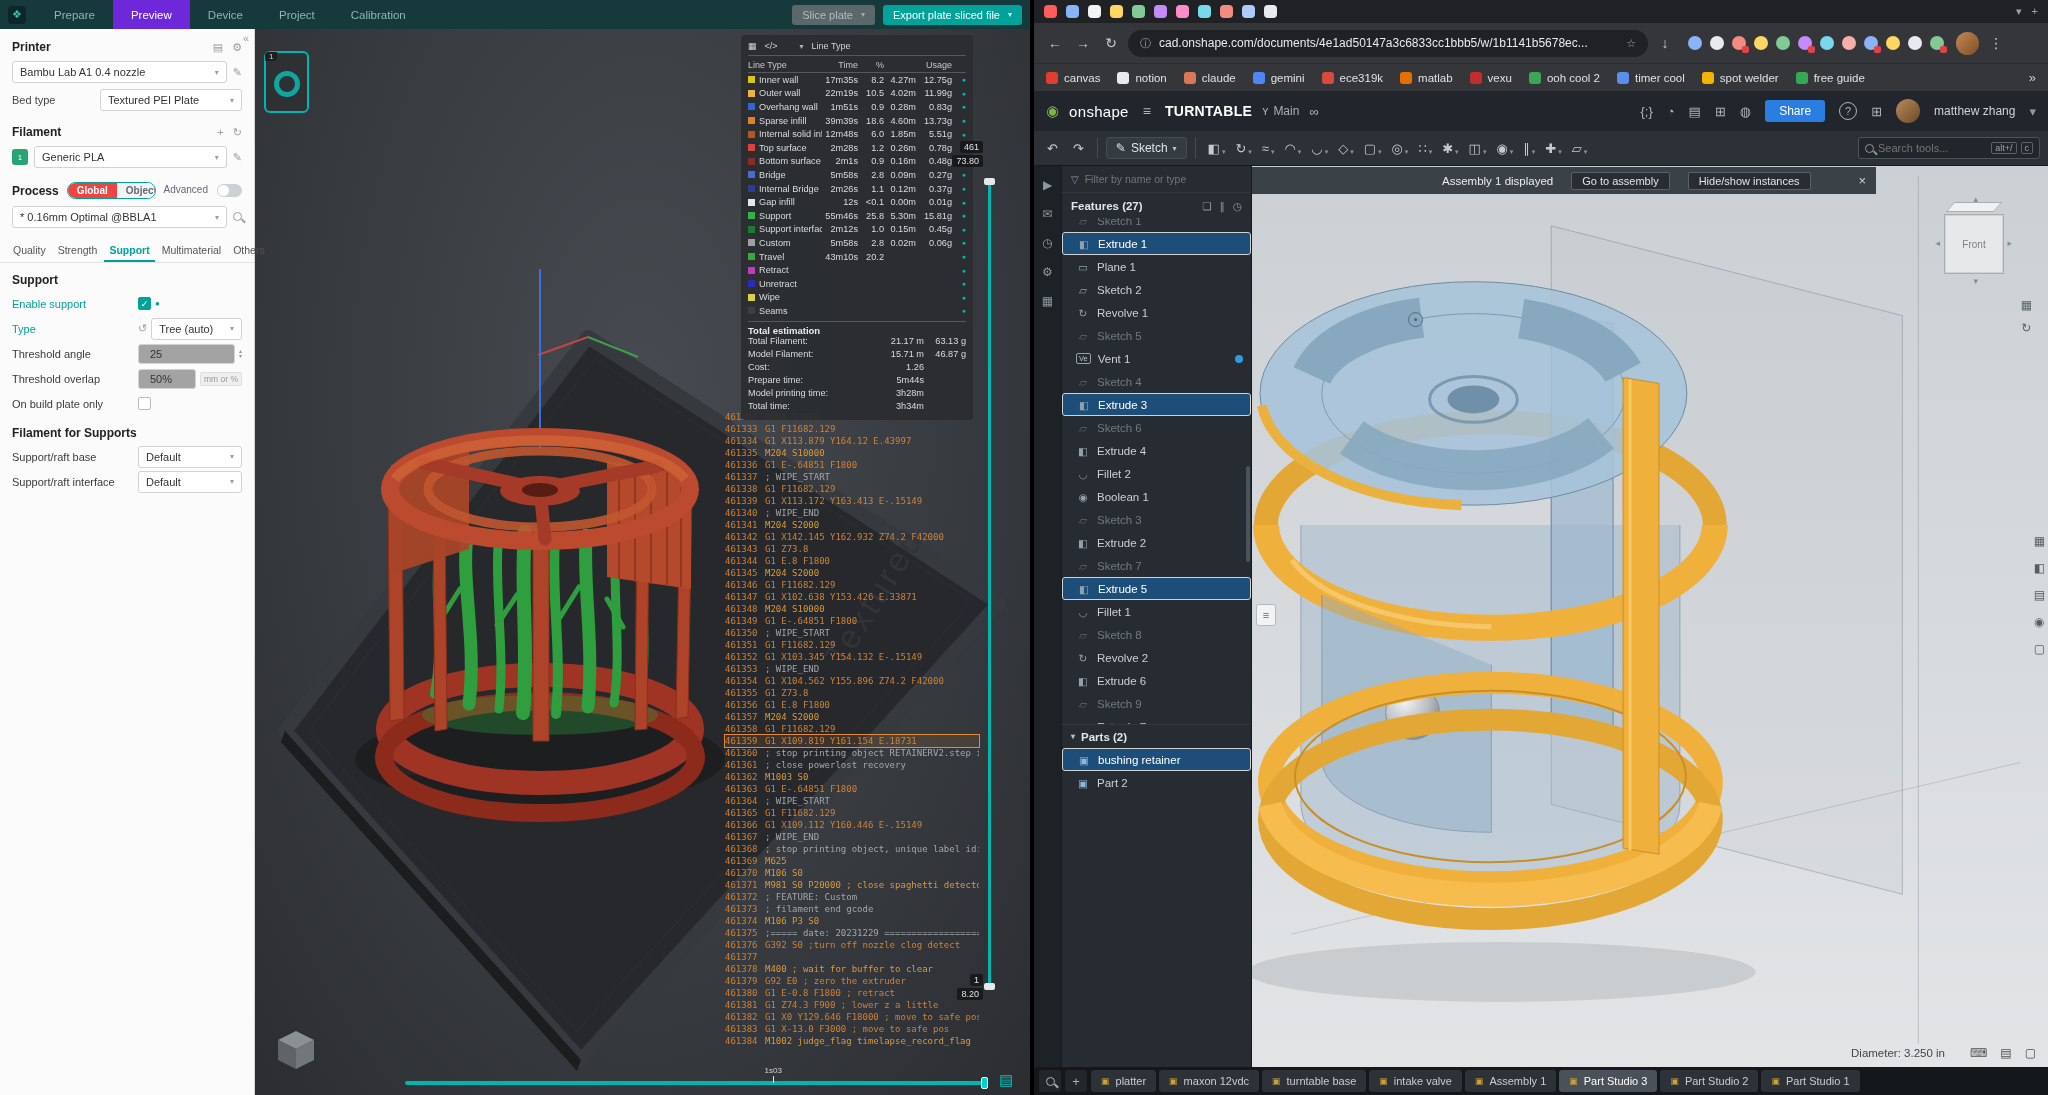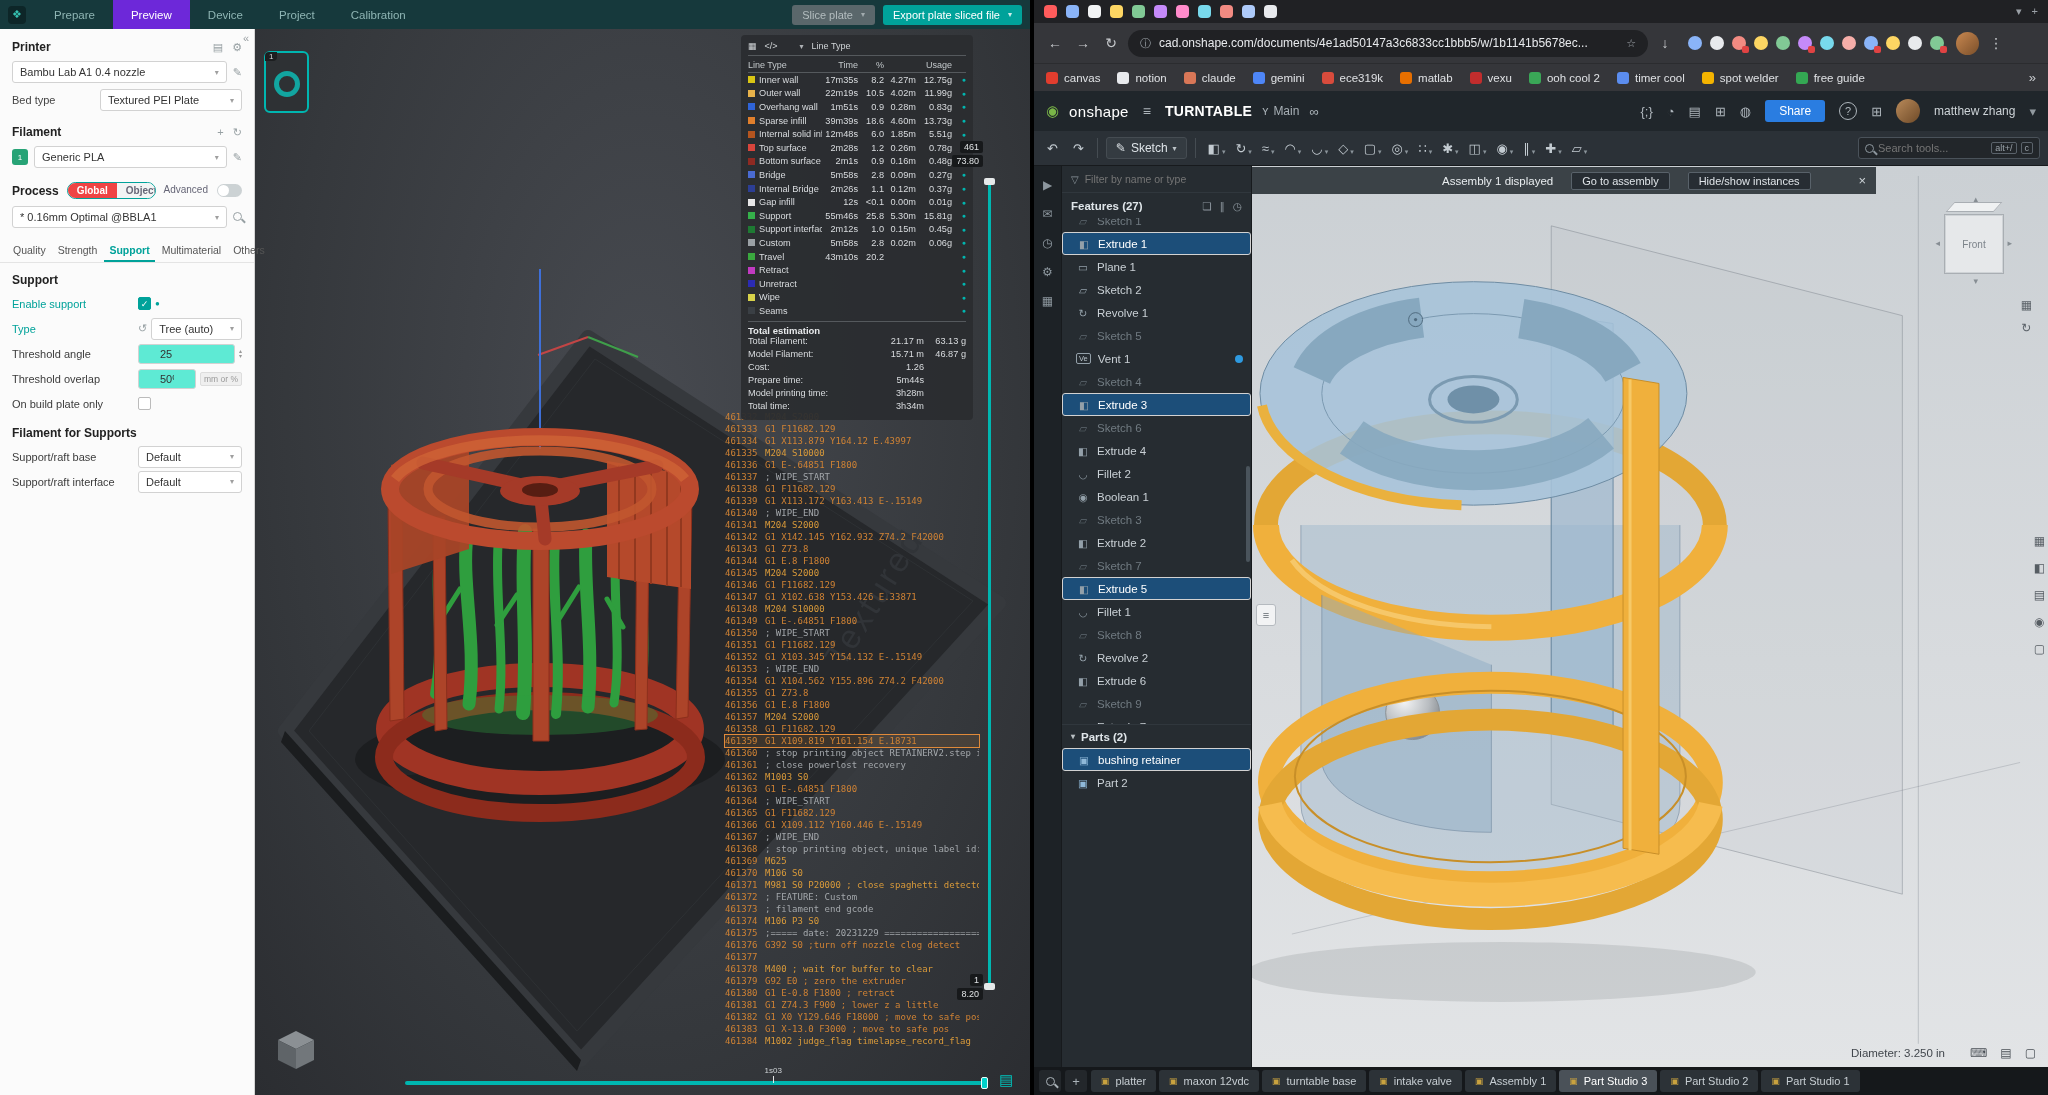--- a/index.html
+++ b/index.html
@@ -37,21 +37,21 @@
 .bstab{font-size:10.5px;color:#555;padding:4px 5px;border-bottom:2px solid transparent;white-space:nowrap}
 .bstab.active{color:#00a29a;border-color:#00a29a;font-weight:bold}
 .sec-h{font-weight:bold;font-size:12px;color:#222;padding:10px 12px 4px}
 .pr{display:flex;align-items:center;height:25px;padding:0 12px;gap:6px}
 .pr .pl{flex:1;white-space:nowrap;overflow:hidden}
 .pr.teal .pl{color:#00a29a}
 .cb{width:13px;height:13px;border:1px solid #bbb;border-radius:2px;background:#fff;display:grid;place-items:center;font-size:9px;color:transparent;flex:none}
 .cb.on{background:#00a29a;border-color:#00a29a;color:#fff}
 .tealdot{color:#00a29a;font-size:8px}
 .ctrl{width:104px;flex:none;display:flex;align-items:center;gap:4px}
-.inp{height:20px;border:1px solid #d2d2d2;border-radius:3px;background:#5eead4;font-size:11px;color:#333;padding:0 21px;width:100%;min-width:0}
+.inp{height:20px;border:1px solid #d2d2d2;border-radius:3px;background:#a3a3a3;font-size:11px;color:#333;padding:0 11px;width:100%;min-width:0}
 .spin{display:flex;flex-direction:column;line-height:5px;font-size:6px;color:#999}
 .unit{background:#efefef;border:1px solid #ddd;border-radius:2px;color:#999;font-size:8.5px;padding:1px 3px;white-space:nowrap}
 
 .bb-view{position:absolute;left:255px;top:29px;width:775px;bottom:0;background:radial-gradient(ellipse at 50% 35%,#474a50 0%,#35383c 65%,#2b2d31 100%);overflow:hidden}
 .bb-svg{position:absolute;inset:0}
 .bb-thumb{position:absolute;left:9px;top:22px;width:45px;height:62px;border:2px solid #00b6b0;border-radius:6px;background:#2e3134;z-index:5}
 .bb-thumb .num{position:absolute;left:-1px;top:-1px;background:#1c1e20;color:#cfd3d5;font-size:8px;padding:0 4px;border-radius:4px 0 4px 0}
 .bb-thumb .mini{position:absolute;left:50%;top:54%;width:26px;height:26px;margin:-13px 0 0 -13px;border:5px solid #12a5a0;border-radius:50%}
 
 .bb-legend{position:absolute;left:486px;top:6px;width:232px;background:rgba(42,45,48,.94);border-radius:4px;padding:4px 7px 6px;z-index:6;color:#d9dcdf}

